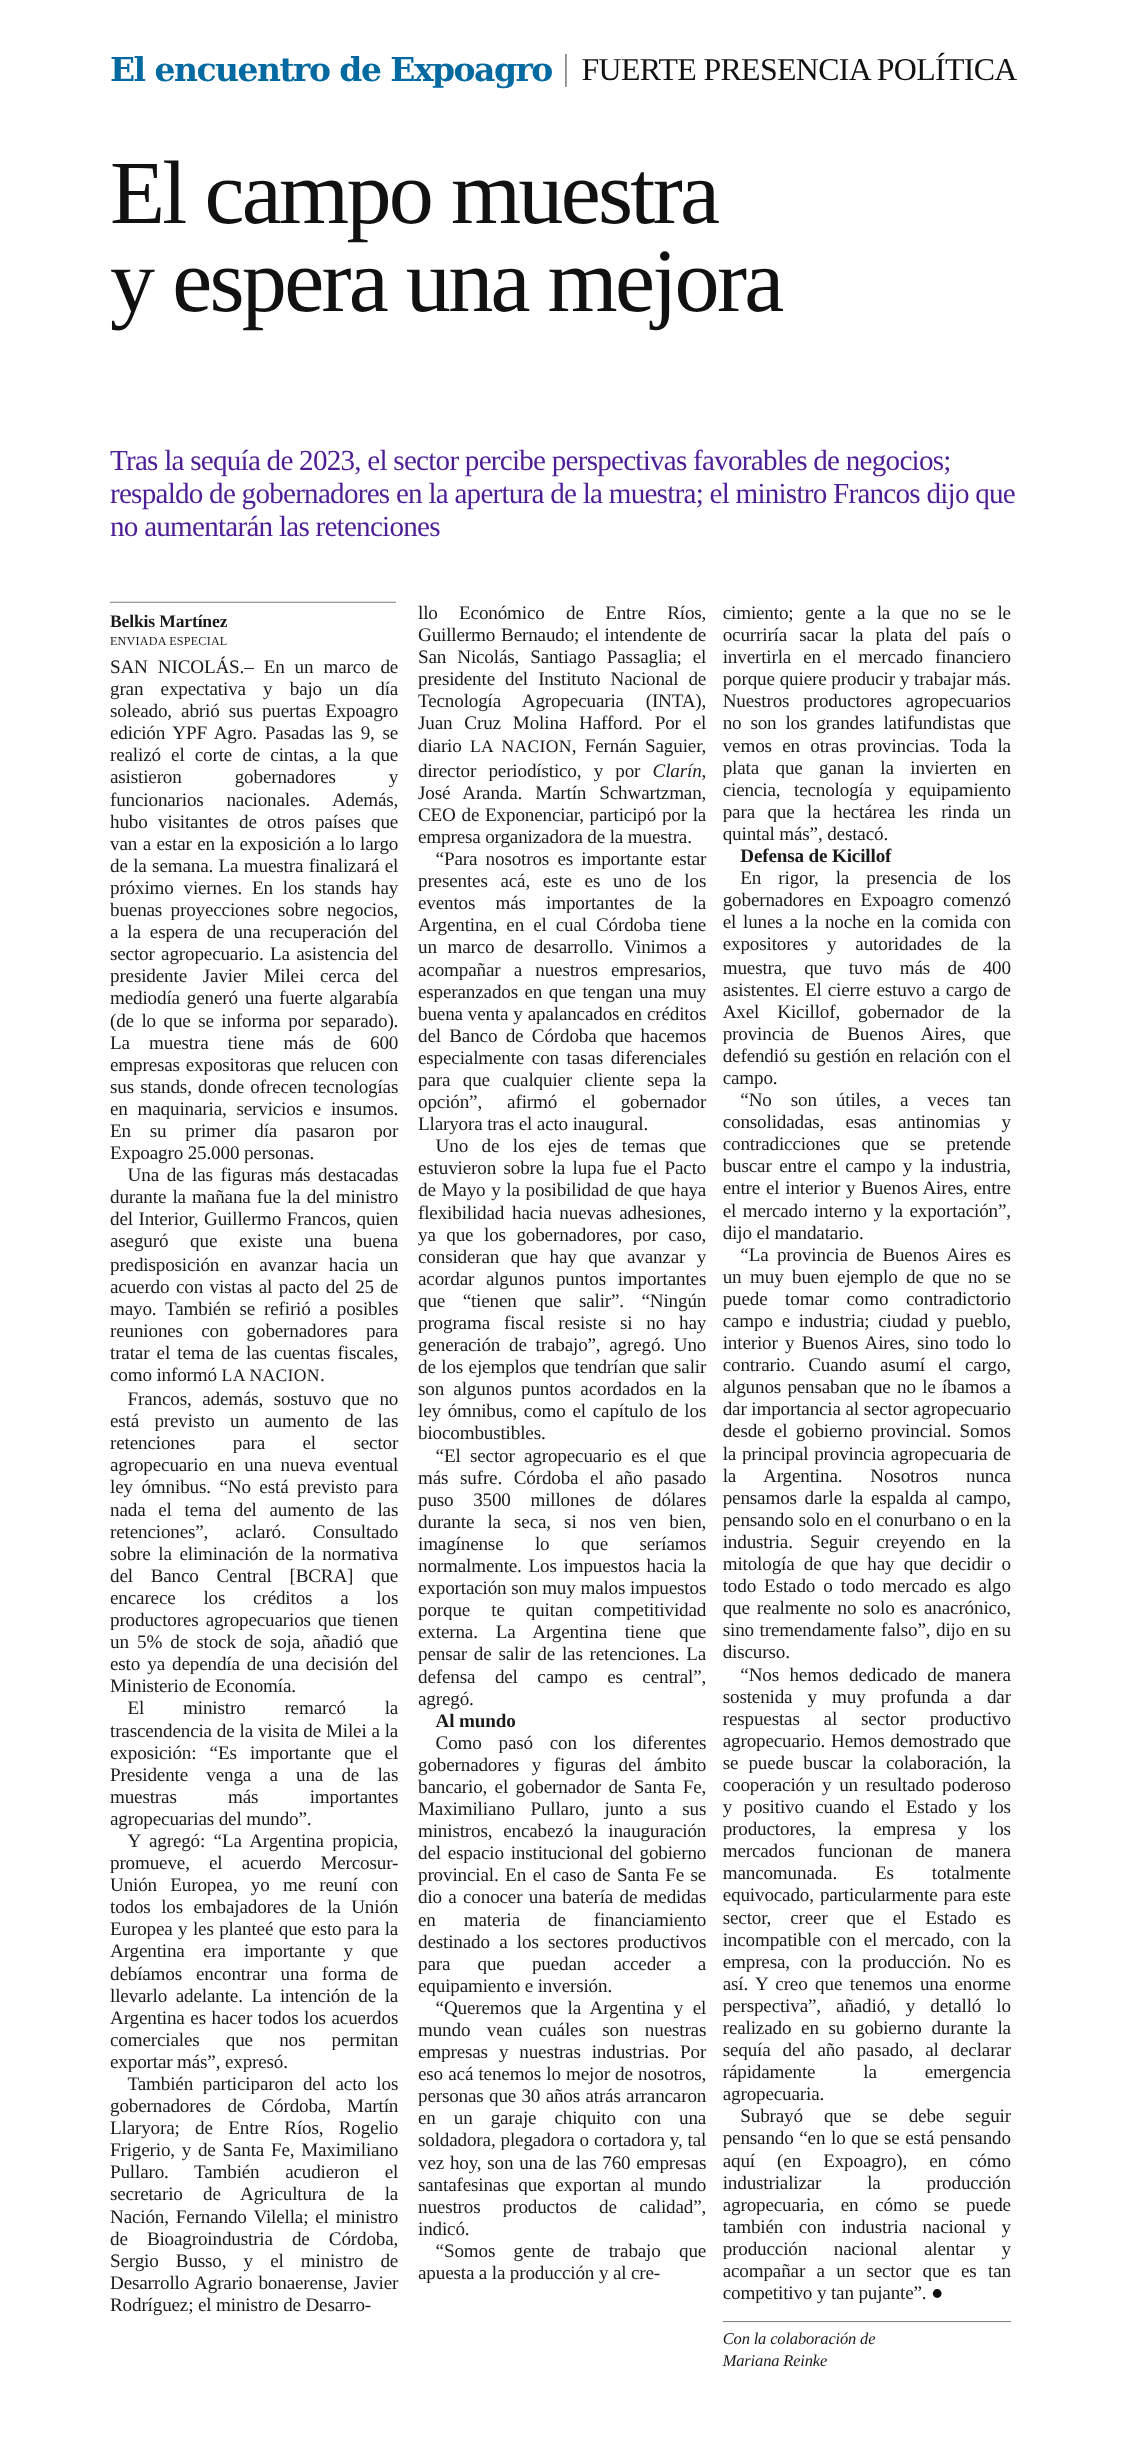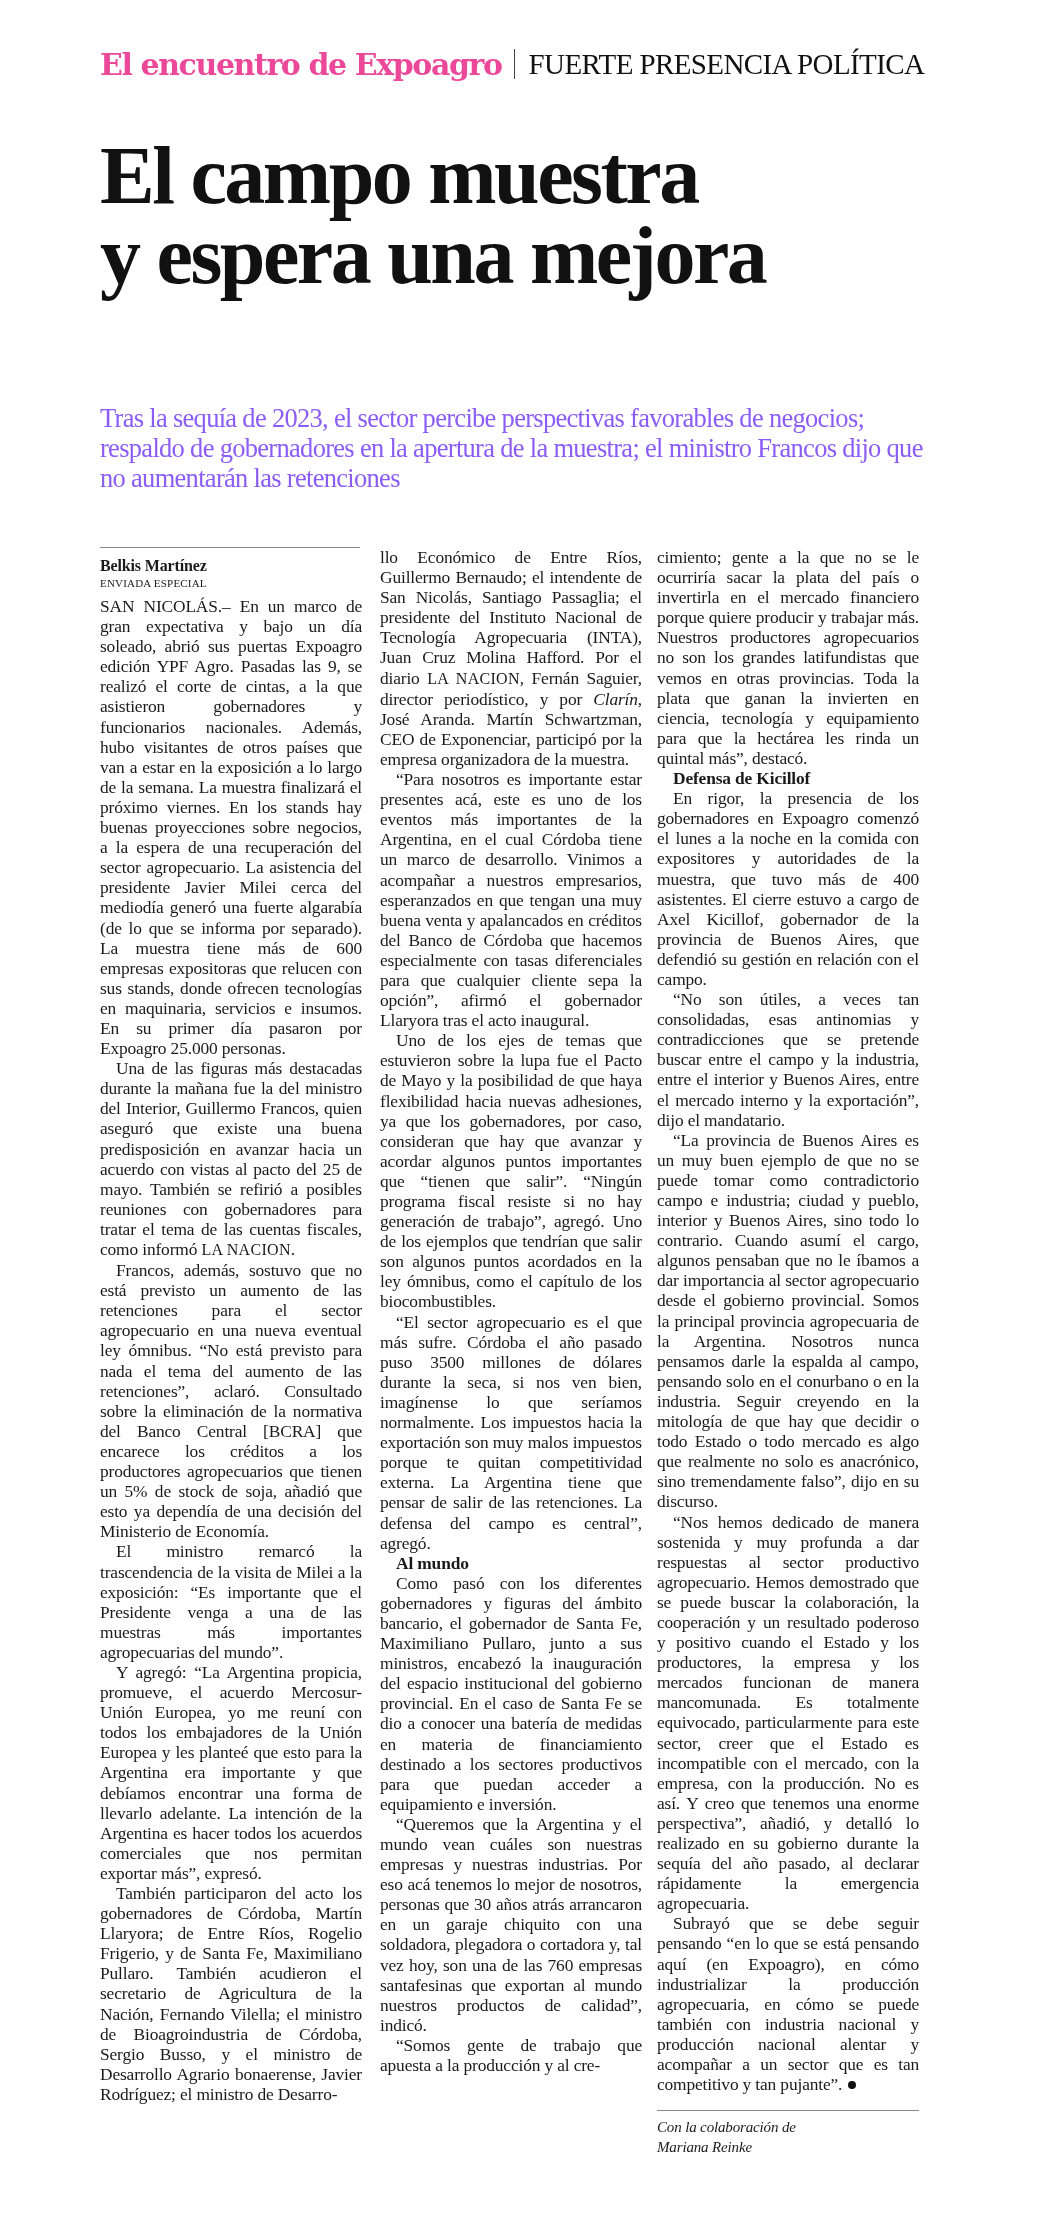--- a/index.html
+++ b/index.html
@@ -1,24 +1,24 @@
 <!DOCTYPE html>
 <html><head>
   <meta charset="utf-8">
   <style>
     html, body { margin: 0; padding: 0; background: #ffffff; }
     body { width: 1037px; height: 2239px; position: relative; overflow: hidden; color: #1a1a1a; }
     .page { position: absolute; left: 100px; top: 0; width: 900px; }
     .kicker { position: absolute; top: 44px; left: 0; width: 900px; height: 40px; display: flex; align-items: center; white-space: nowrap; }
-    .kicker-section { font-family: "DejaVu Serif", serif; font-weight: bold; font-size: 30px; color: #ec4899; letter-spacing: -1.4px; }
+    .kicker-section { font-family: "DejaVu Serif", serif; font-weight: bold; font-size: 30px; color: #0369a1; letter-spacing: -1.4px; }
     .kicker-sep { width: 1px; height: 30px; background: #444; margin: 0 14px 0 12px; }
     .kicker-topic { font-family: "Liberation Serif", serif; font-size: 29px; color: #111; letter-spacing: -0.6px; }
-    .headline { position: absolute; top: 136px; left: 0; margin: 0; font-family: "Liberation Serif", serif; font-weight: bold; font-size: 82px; line-height: 80px; letter-spacing: -2.5px; color: #111; }
+    .headline { position: absolute; top: 136px; left: 0; margin: 0; font-family: "Liberation Serif", serif; font-weight: normal; font-size: 82px; line-height: 80px; letter-spacing: -2.5px; color: #111; }
     .headline span { display: block; }
-    .deck { position: absolute; top: 403px; left: 0; width: 830px; margin: 0; font-family: "Liberation Serif", serif; font-size: 26.5px; line-height: 30px; letter-spacing: -0.7px; color: #8b5cf6; }
+    .deck { position: absolute; top: 403px; left: 0; width: 830px; margin: 0; font-family: "Liberation Serif", serif; font-size: 26.5px; line-height: 30px; letter-spacing: -0.7px; color: #4c1d95; }
     .col { position: absolute; top: 547px; width: 262px; font-family: "Liberation Serif", serif; font-size: 17.4px; line-height: 20.1px; text-align: justify; hyphens: auto; color: #1a1a1a; letter-spacing: -0.15px; }
     .col p { margin: 0; text-indent: 16px; }
     .col p.noindent { text-indent: 0; }
     .col1 { left: 0; }
     .col2 { left: 280px; }
     .col3 { left: 557px; }
     .byline-rule { border-top: 1.5px solid #888; margin-bottom: 8px; width: 260px; }
     .byline-name { font-family: "Liberation Serif", serif; font-weight: bold; font-size: 16px; line-height: 20px; }
     .byline-role { font-family: "Liberation Serif", serif; font-size: 11px; line-height: 14px; letter-spacing: 0.2px; margin-bottom: 6px; }
     .smallcaps { font-size: 16px; letter-spacing: 0.3px; }

